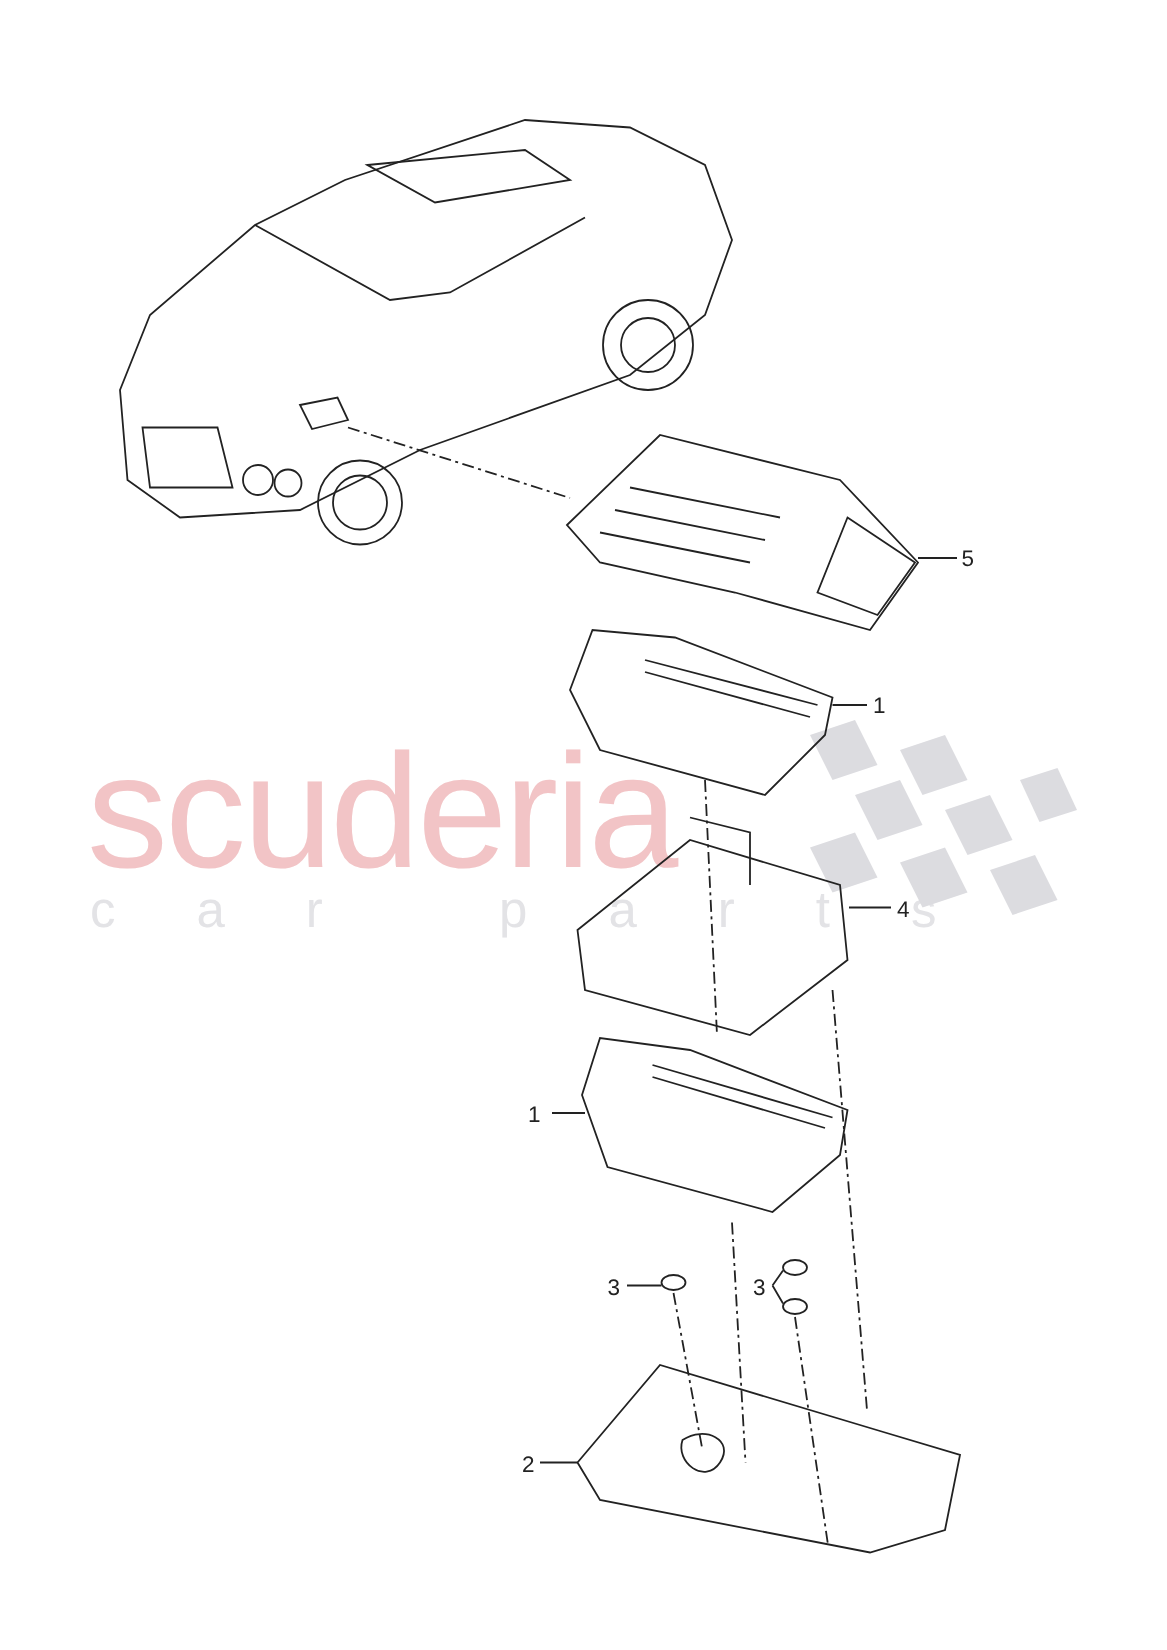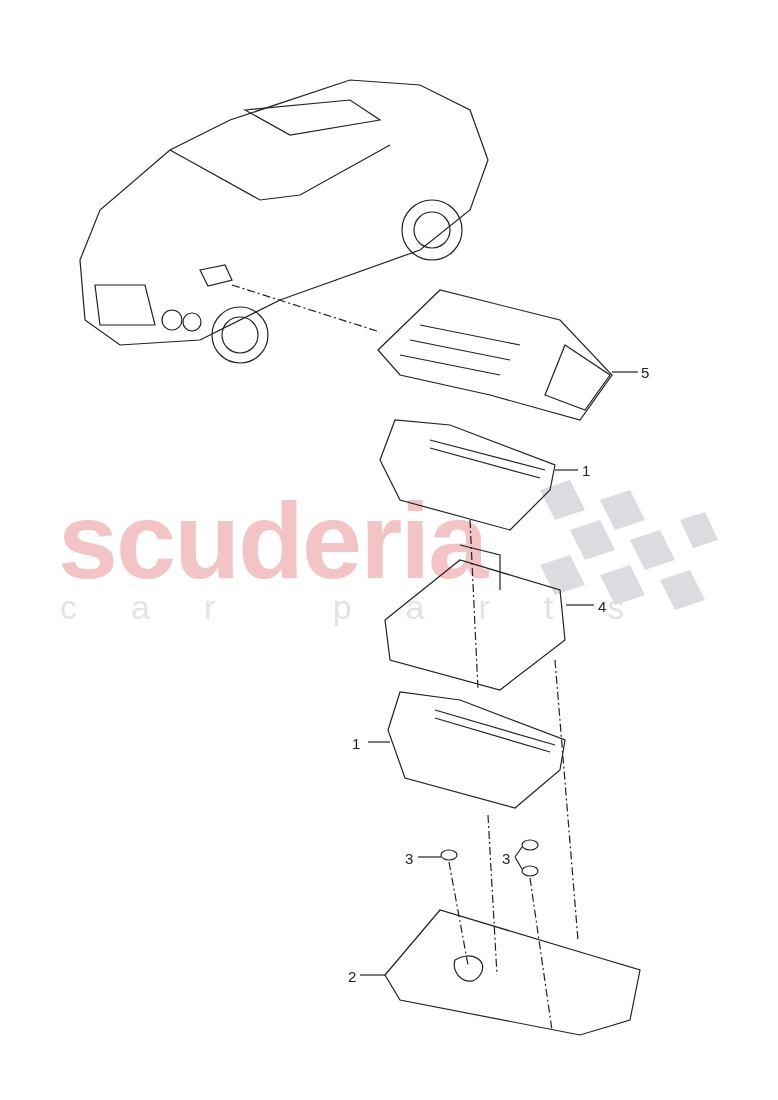--- a/index.html
+++ b/index.html
@@ -1,17 +1,17 @@
 <!DOCTYPE html>
 <html><head>
 <meta charset="utf-8">
 <style>
   html, body { margin:0; padding:0; background:#ffffff; }
   body { width:778px; height:1100px; position:relative; overflow:hidden; font-family:"Liberation Sans", sans-serif; }
-  .wm-main { position:absolute; left:58px; top:478px; font-size:108px; font-weight:bold; color:#f2c4c6; letter-spacing:-2px; }
+  .wm-main { position:absolute; left:58px; top:478px; font-size:108px; font-weight:normal; color:#f2c4c6; letter-spacing:-2px; }
   .wm-sub { position:absolute; left:60px; top:588px; font-size:34px; color:#e3e3e6; letter-spacing:54px; }
   .callout { position:absolute; font-size:15px; color:#222; }
   svg { position:absolute; left:0; top:0; }
 </style>
 </head>
 <body>
 
 <div class="wm-main">scuderia</div>
 <div class="wm-sub">car parts</div>
 

